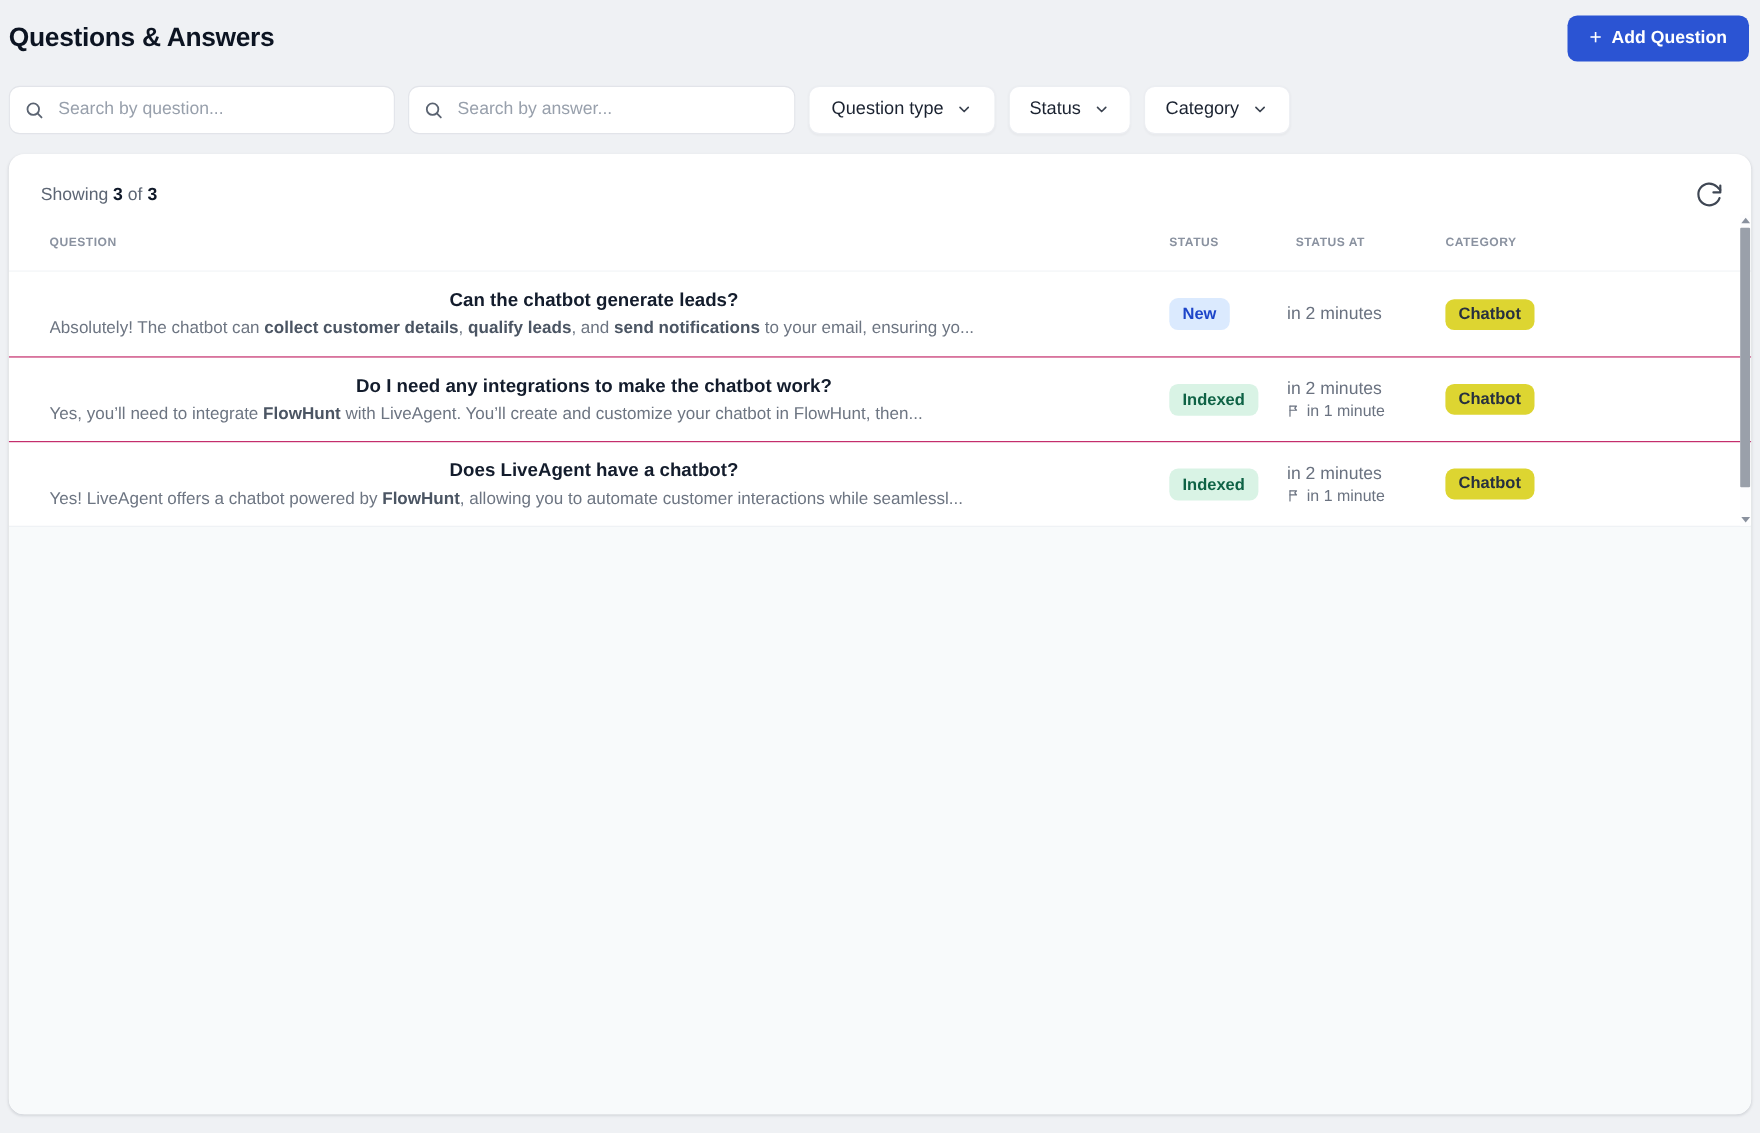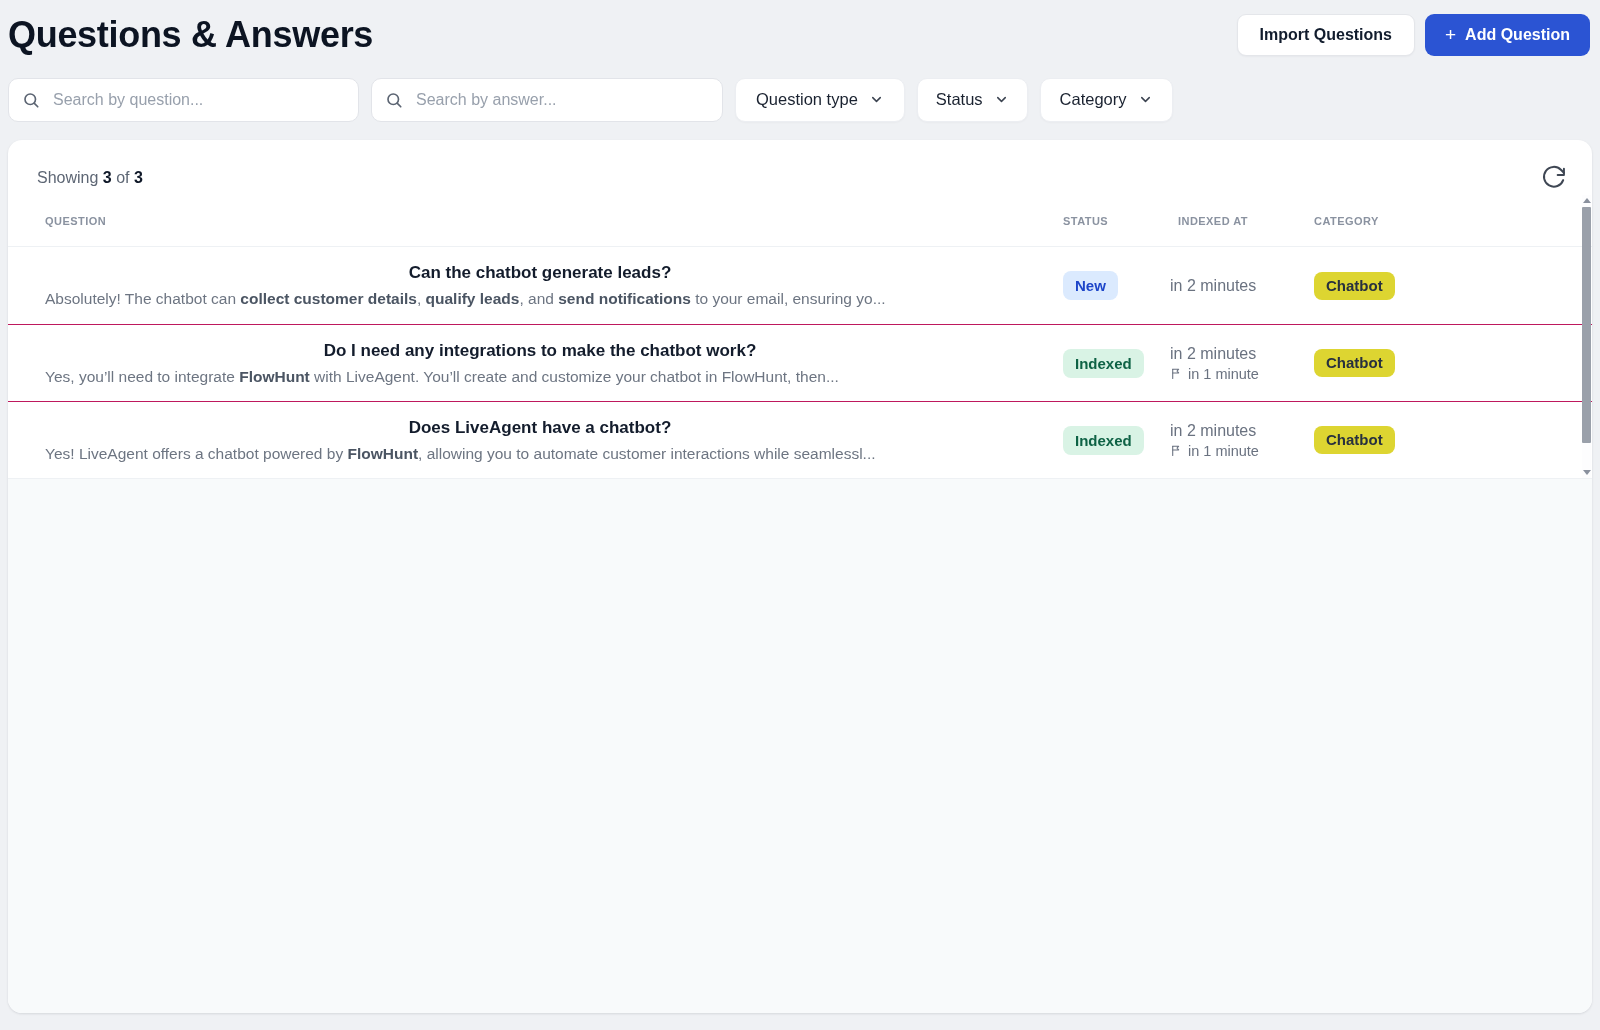--- a/index.html
+++ b/index.html
@@ -12,21 +12,21 @@
   }
   .page { width:1600px; height:1030px; }
 
   
   .topbar {
     height:70px;
     display:flex; align-items:center; justify-content:space-between;
     padding:0 10px 0 8px;
   }
   .page-title {
-    font-size:36px; font-weight:700; color:#0c1422; letter-spacing:-0.3px;
+    font-size:24px; font-weight:700; color:#0c1422; letter-spacing:-0.3px;
   }
   .topbar-actions { display:flex; align-items:center; gap:10px; }
   .btn {
     height:42px; border-radius:9px; font-size:16px; font-weight:700;
     display:inline-flex; align-items:center; justify-content:center;
     cursor:pointer; border:none;
     font-family:"Liberation Sans", sans-serif;
   }
   .btn-secondary {
     background:#ffffff; color:#111c2d; border:1px solid #e4e6ea;
@@ -138,21 +138,20 @@
     background:#9aa0aa; border-radius:1px; }
 </style>
 </head>
 <body>
 
 <div class="page">
 
   <div class="topbar">
     <div class="page-title">Questions &amp; Answers</div>
     <div class="topbar-actions">
-      <button class="btn btn-secondary">Import Questions</button>
       <button class="btn btn-primary">
         <span class="plus">+</span>
         <span>Add Question</span>
       </button>
     </div>
   </div>
 
   <div class="filterbar">
     <div class="search-wrap q">
       <svg width="18" height="18" viewBox="0 0 24 24" fill="none" stroke="#5b6472" stroke-width="2.2" stroke-linecap="round">
@@ -201,21 +200,21 @@
         <svg width="25" height="25" viewBox="0 0 24 24" fill="none" stroke="#3f4754" stroke-width="1.9" stroke-linecap="round" stroke-linejoin="round">
           <polyline points="22 3.5 22 9.5 16 9.5"></polyline>
           <path d="M21.3 14.5a9.5 9.5 0 1 1-2.2-9.9L22 7.5"></path>
         </svg>
       </button>
     </div>
 
     <div class="thead">
       <div class="th">QUESTION</div>
       <div class="th pad">STATUS</div>
-      <div class="th pad">INDEXED AT</div>
+      <div class="th pad">STATUS AT</div>
       <div class="th pad">CATEGORY</div>
     </div>
 
     <div>
   <div class="trow">
     <div class="cell-q">
       <div class="q-title">Can the chatbot generate leads?</div>
       <div class="q-answer"><span>Absolutely! The chatbot can </span><span class="b">collect customer details</span><span>, </span><span class="b">qualify leads</span><span>, and </span><span class="b">send notifications</span><span> to your email, ensuring yo...</span></div>
     </div>
     <div class="cell-status">

